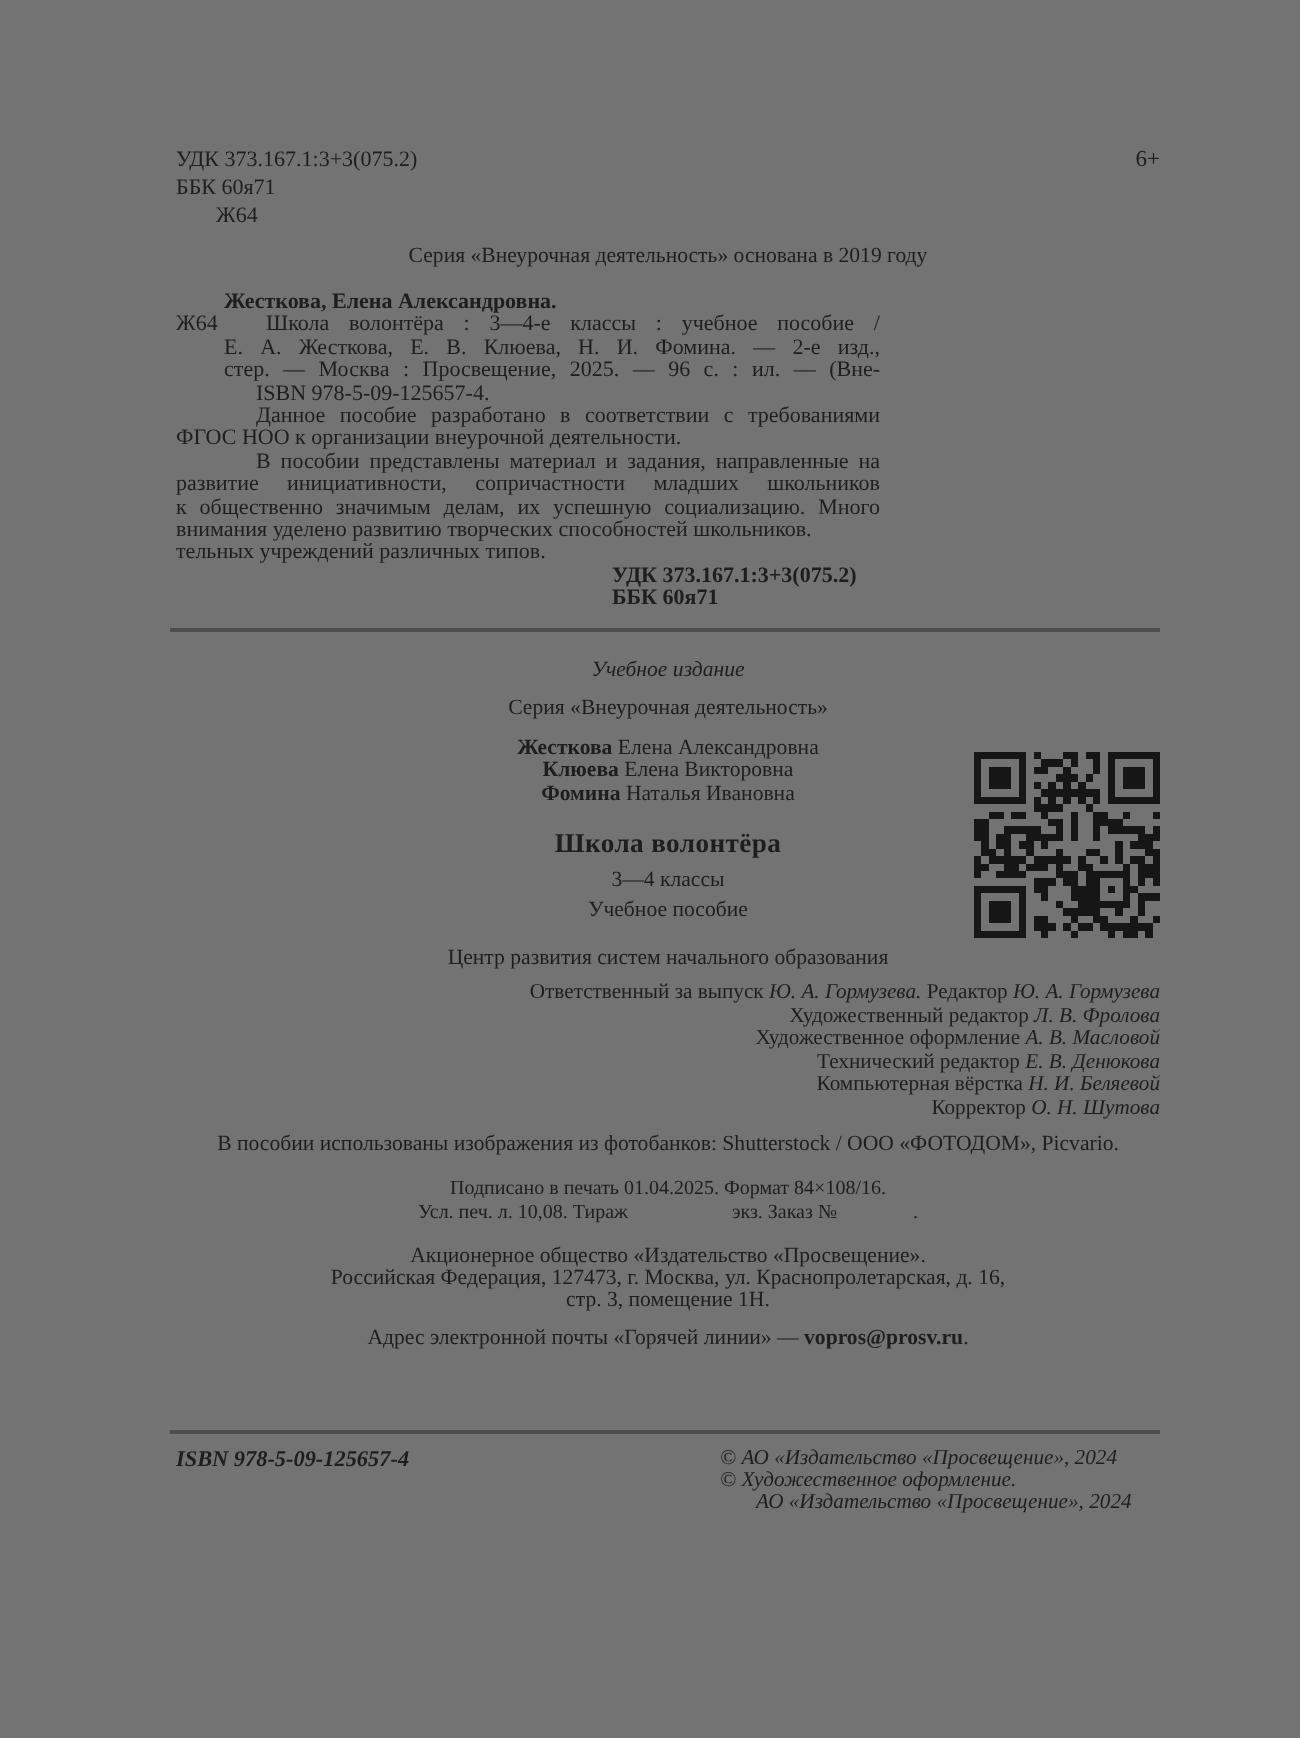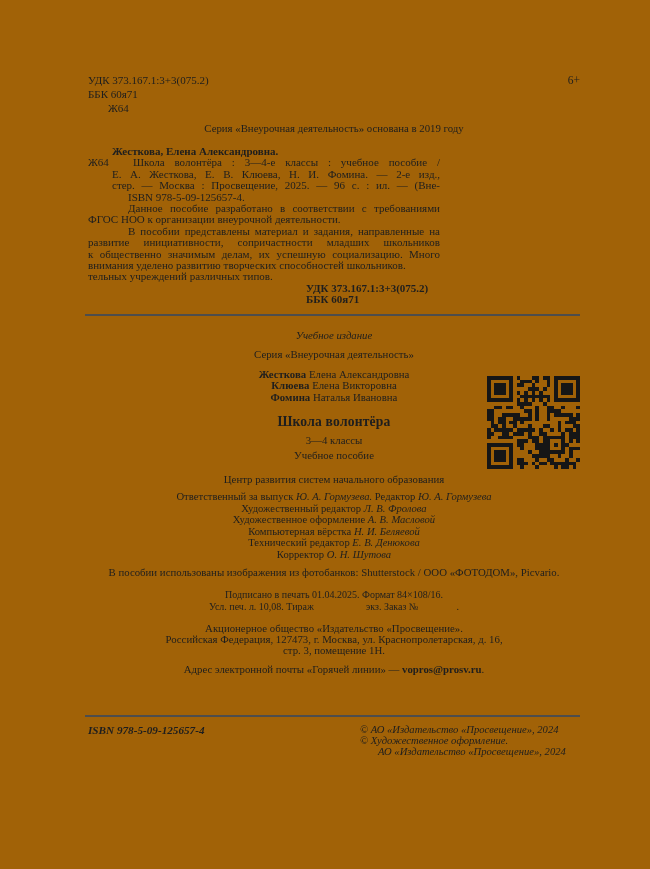--- a/index.html
+++ b/index.html
@@ -1,20 +1,20 @@
 <!DOCTYPE html>
 <html><head>
 <meta charset="utf-8">
 <style>
   html,body{margin:0;padding:0;background:#fff;}
   .page{
     position:relative;
     width:650px;height:869px;
     box-sizing:border-box;
-    background:#a16207;
+    background:#737373;
     color:#1e1e1e;
     font-family:"Liberation Serif","DejaVu Serif",serif;
     font-size:11px;
     line-height:11.4px;
     padding:73px 70px 0 88px;
     overflow:hidden;
   }
   .b{font-weight:bold;}
   .it{font-style:italic;}
   .center{text-align:center;}
@@ -34,21 +34,21 @@
   .rule{border:0;border-top:2px solid #4d4d4d;margin:8px 0 0 -3px;width:495px;}
   .rule2{margin-top:39px;}
   
   .kind{margin-top:13px;line-height:12px;font-size:10.8px;}
   .ed-series{margin-top:7px;line-height:12px;font-size:10.8px;}
   .authors{margin-top:9px;line-height:11.6px;font-size:10.8px;}
   .title{margin-top:11px;line-height:15px;font-size:13.6px;letter-spacing:.2px;}
   .grades{margin-top:5px;line-height:12px;font-size:10.8px;}
   .subtitle{margin-top:3px;line-height:12px;font-size:10.8px;}
   .center-name{margin-top:12px;line-height:12px;font-size:10.8px;}
-  .credits{margin-top:6px;line-height:11.4px;font-size:10.6px;}
+  .credits{margin-top:6px;line-height:11.4px;font-size:10.6px;text-align:right;}
   .photo-note{margin-top:7px;line-height:11.5px;font-size:10.8px;}
   .imprint{margin-top:11px;line-height:11.5px;font-size:10px;}
   .gap{display:inline-block;}
   .g1{width:52px;}
   .g2{width:38px;}
   .publisher{margin-top:11px;line-height:10.9px;font-size:10.8px;}
   .hotline{margin-top:8px;line-height:11.5px;font-size:10.8px;}
   
   .footer{margin-top:7px;display:flex;justify-content:space-between;align-items:flex-start;font-style:italic;}
   .isbn{font-size:11.2px;line-height:12px;}
@@ -114,22 +114,22 @@
   <div class="title center b">Школа волонтёра</div>
   <div class="grades center">3—4 классы</div>
   <div class="subtitle center">Учебное пособие</div>
 
   <div class="center-name center">Центр развития систем начального образования</div>
 
   <div class="credits center">
     <div><span>Ответственный за выпуск</span> <span class="it">Ю. А. Гормузева.</span> <span>Редактор</span> <span class="it">Ю. А. Гормузева</span></div>
     <div><span>Художественный редактор</span> <span class="it">Л. В. Фролова</span></div>
     <div><span>Художественное оформление</span> <span class="it">А. В. Масловой</span></div>
+    <div><span>Технический редактор</span> <span class="it">Е. В. Денюкова</span></div>
     <div><span>Компьютерная вёрстка</span> <span class="it">Н. И. Беляевой</span></div>
-    <div><span>Технический редактор</span> <span class="it">Е. В. Денюкова</span></div>
     <div><span>Корректор</span> <span class="it">О. Н. Шутова</span></div>
   </div>
 
   <div class="photo-note center">В пособии использованы изображения из фотобанков: Shutterstock / ООО «ФОТОДОМ», Picvario.</div>
 
   <div class="imprint center">
     <div>Подписано в печать 01.04.2025. Формат 84×108/16.</div>
     <div><span>Усл. печ. л. 10,08. Тираж</span><span class="gap g1"></span><span>экз. Заказ №</span><span class="gap g2"></span><span>.</span></div>
   </div>
 

